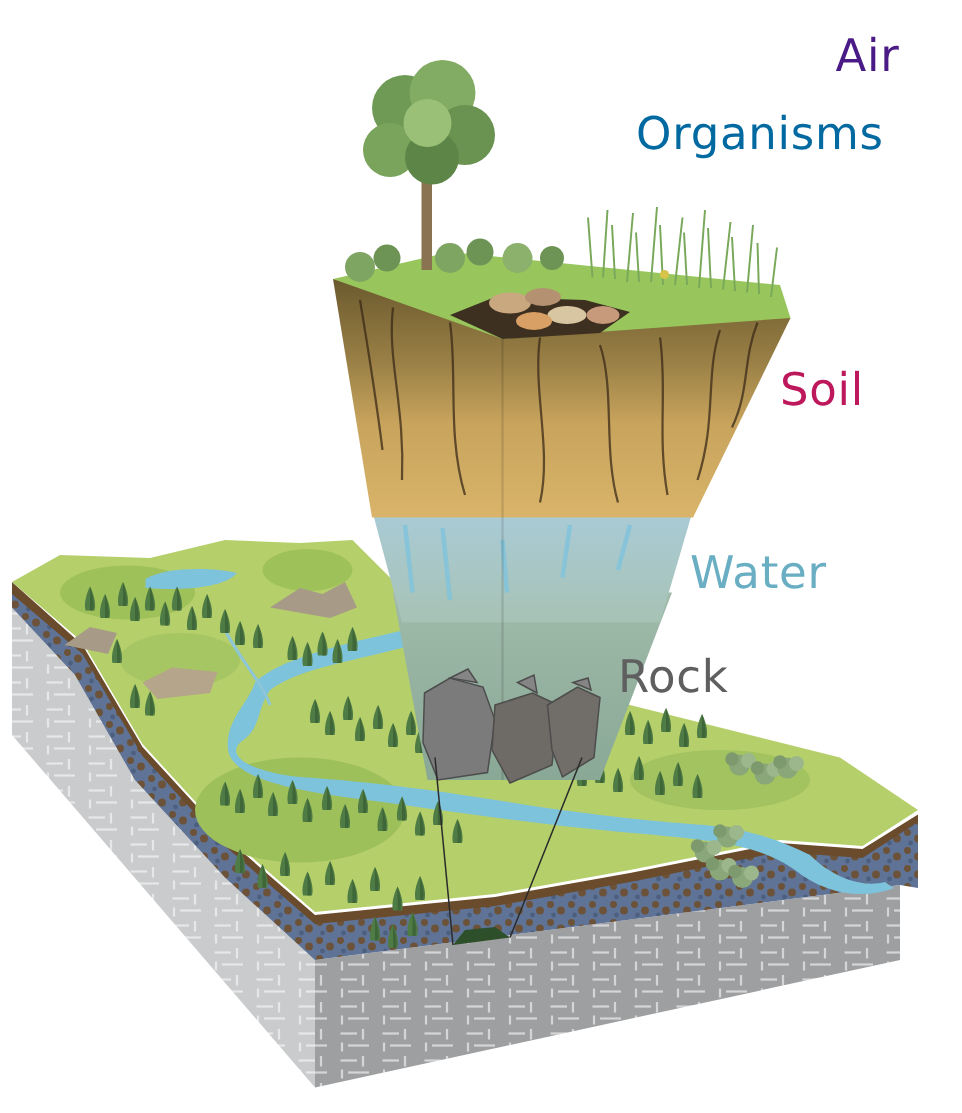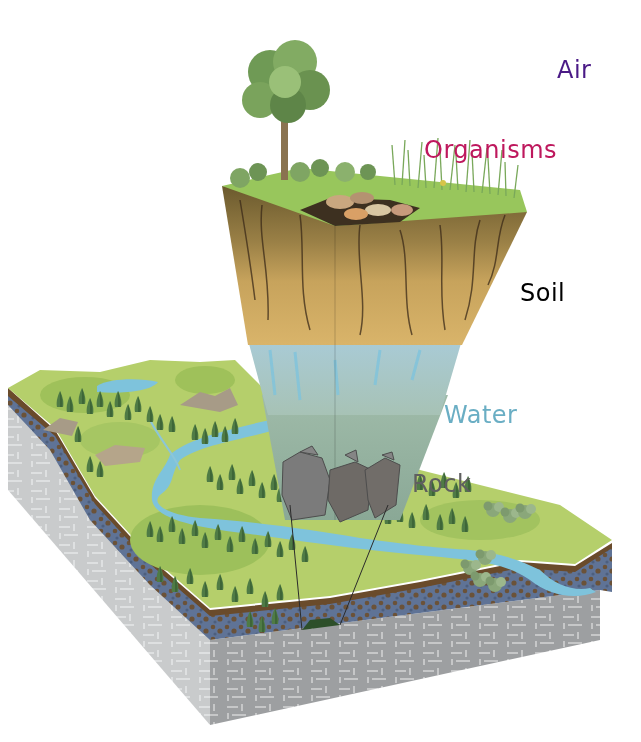--- a/index.html
+++ b/index.html
@@ -1,22 +1,22 @@
 <!DOCTYPE html>
 <html><head>
 <meta charset="utf-8">
 <style>
   html, body { margin:0; padding:0; background:#ffffff; }
   body { width:641px; height:742px; position:relative; overflow:hidden; font-family:"DejaVu Sans", sans-serif; }
   #scene { position:absolute; left:0; top:0; width:641px; height:742px; }
-  .label { position:absolute; font-family:"DejaVu Sans", sans-serif; font-size:24px; font-weight:normal; letter-spacing:0.5px; white-space:nowrap;margin-top:36px; }
+  .label { position:absolute; font-family:"DejaVu Sans", sans-serif; font-size:30px; font-weight:normal; letter-spacing:0.5px; white-space:nowrap; }
   .label-air { left:557px; top:20px; color:#4a1a86; }
-  .label-organisms { left:424px; top:100px; color:#be185d; }
-  .label-soil { left:520px; top:243px; color:#000000; }
-  .label-water { left:444px; top:365px; color:#6aaec4; }
+  .label-organisms { left:424px; top:72px; color:#0369a1; }
+  .label-soil { left:520px; top:243px; color:#be185d; }
+  .label-water { left:460px; top:365px; color:#6aaec4; }
   .label-rock { left:412px; top:434px; color:#5f5f5f; }
 </style>
 </head>
 <body>
 
 <svg id="scene" viewBox="0 0 641 742" xmlns="http://www.w3.org/2000/svg">
   <defs>
     <linearGradient id="soilGrad" x1="0" y1="0" x2="0" y2="1">
       <stop offset="0" stop-color="#6b5a2e"></stop>
       <stop offset="0.35" stop-color="#9a8046"></stop>

